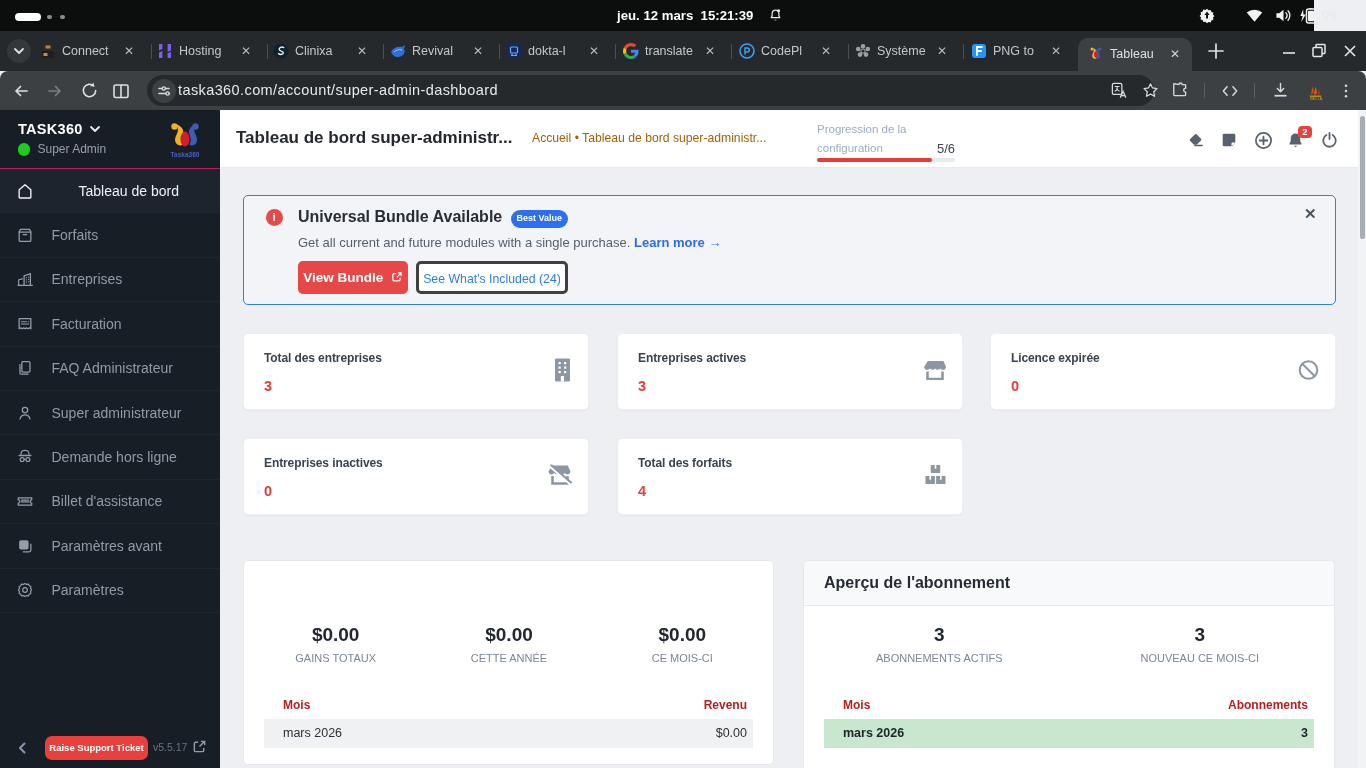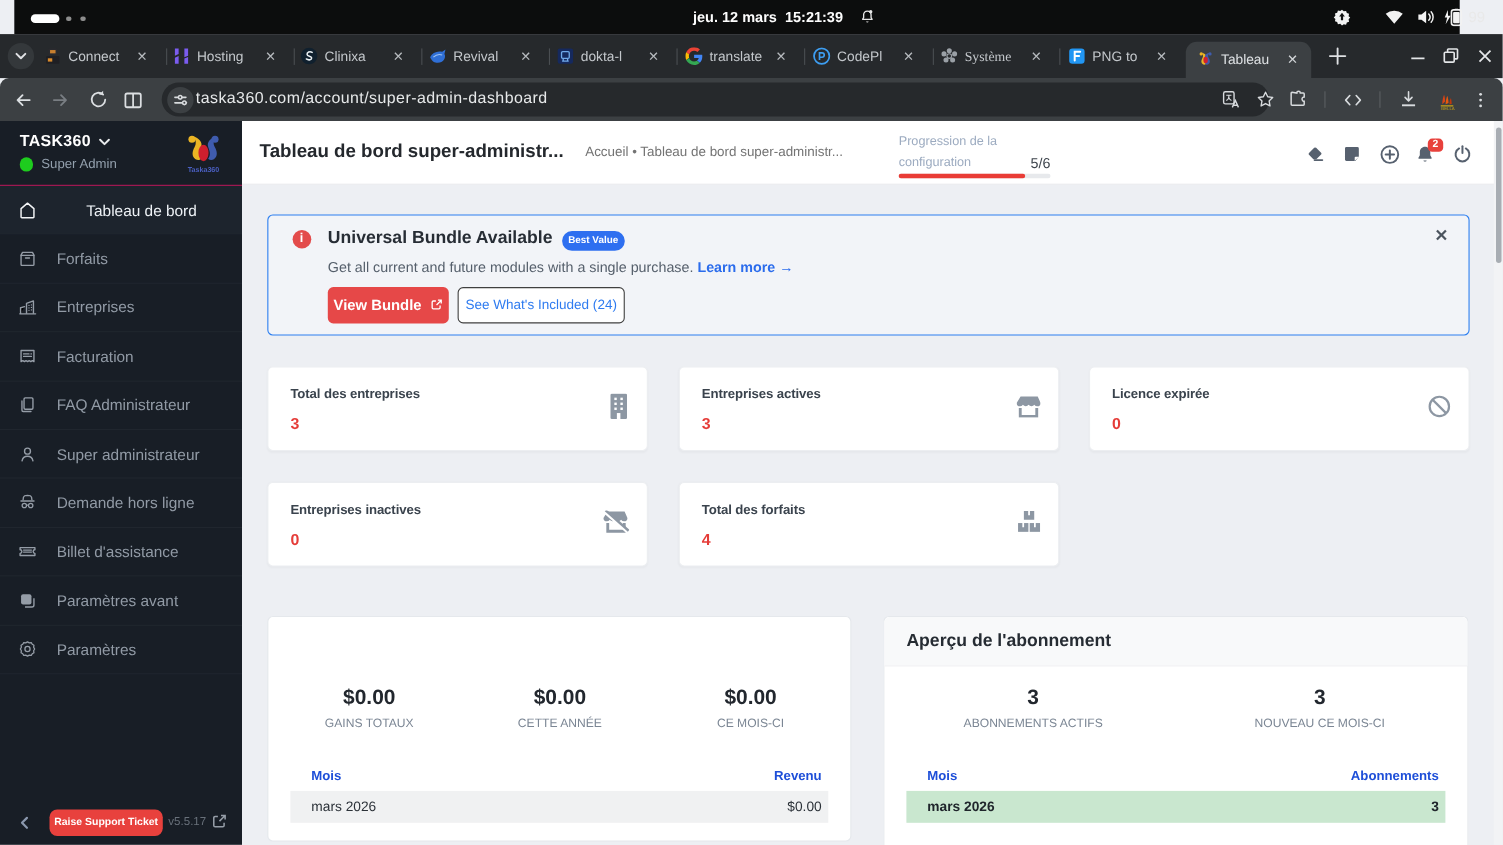--- a/index.html
+++ b/index.html
@@ -1,18 +1,18 @@
 <!DOCTYPE html>
 <html><head>
 <meta charset="utf-8">
 <style>
 * { margin:0; padding:0; box-sizing:border-box; }
 html,body { width:1366px; height:768px; overflow:hidden; background:#edeff3; font-family:"Liberation Sans",sans-serif; }
 
-#sysbar { position:absolute; left:0; top:0; width:1314px; height:31px; background:#0c0d0d; color:#fff;margin-left:13px; }
+#sysbar { position:absolute; left:0; top:0; width:1314px; height:31px; background:#0c0d0d; color:#fff; }
 #sysbar .pill { position:absolute; left:15px; top:12.5px; width:26px; height:8px; background:#fff; border-radius:5px; }
 #sysbar .dot { position:absolute; top:14.5px; width:4.5px; height:4.5px; border-radius:50%; background:#8d8d8d; }
 #clock { position:absolute; left:617px; top:0; height:31px; line-height:31px; font-size:13.2px; font-weight:700; color:#fdfdfd; }
 
 #tabbar { position:absolute; left:0; top:31px; width:1366px; height:40px; background:#26292c; }
 .tabsearch { position:absolute; left:7px; top:8px; width:24px; height:24px; border-radius:50%; background:#34383b; }
 .tabsep { position:absolute; top:13px; width:1px; height:15px; background:#4a4e52; }
 .fav { position:absolute; top:12px; width:16px; height:16px; }
 #activetab .fav { top:8px; }
 .ttxt { position:absolute; top:13px; font-size:12.5px; line-height:15px; color:#c3c7cb; white-space:nowrap; overflow:hidden; }
@@ -41,52 +41,52 @@
 .mi .lbl { position:absolute; left:51.5px; top:50%; transform:translateY(-50%); font-size:14px; color:#919aa5; }
 .mi .ic { position:absolute; left:16px; top:50%; transform:translateY(-50%); width:18px; height:18px; }
 .mi.active { background:#1d242d; }
 .mi.active .lbl { color:#eef2f6;margin-left:27px; }
 #sb-bottom { position:absolute; left:0; top:620px; width:220px; height:38px; }
 #rst { position:absolute; left:45px; top:2px; width:103px; height:24px; background:#e8413d; border-radius:7px; color:#fff; font-size:9.5px; font-weight:700; text-align:center; line-height:24px; white-space:nowrap; }
 
 #main { position:absolute; left:220px; top:0; width:1146px; height:658px; }
 #apphdr { position:absolute; left:0; top:0; width:1139px; height:58px; background:#fff; border-bottom:1px solid #e7e9ec; }
 #pgtitle { position:absolute; left:16px; top:18px; font-size:17px; font-weight:700; color:#24282d; }
-#crumbs { position:absolute; left:312px; top:21px; font-size:12.2px; color:#737373;text-align:right; }
+#crumbs { position:absolute; left:312px; top:21px; font-size:12.2px; color:#a16207;text-align:right; }
 #prog { position:absolute; left:597px; top:10px; width:160px; }
 #prog .t { font-size:11.5px; color:#9cabc0; line-height:19px; }
 #prog .n { position:absolute; right:22px; top:21px; font-size:13px; color:#3e454d; }
 #prog .bar { position:absolute; left:0; top:38px; width:138px; height:4px; background:#e7e9ec; border-radius:2px; }
 #prog .fill { width:115px; height:4px; background:#e93c36; border-radius:2px; }
 .hic { position:absolute; top:21px; width:19px; height:19px; }
 #bellbadge { position:absolute; left:1078px; top:15.5px; width:14px; height:12.5px; background:#e8413c; border-radius:4px; color:#fff; font-size:9.5px; font-weight:700; text-align:center; line-height:12.5px; }
 
 #content { position:absolute; left:0; top:58px; width:1139px; height:600px; background:#edeff3; }
 #alert { position:absolute; left:23px; top:27px; width:1093px; height:110px; background:#f2f4f8; border:1px solid #2d7ff0; border-radius:5px; }
 #alert .ttl { position:absolute; left:54px; top:12px; font-size:16px; font-weight:700; color:#272d35; }
 #alert .badge { position:absolute; left:267px; top:14px; height:17.5px; padding:0 5.5px; background:#2e6ff0; border-radius:9px; color:#fff; font-size:9px; font-weight:700; line-height:17.5px; }
 #alert .body { position:absolute; left:54px; top:39px; font-size:13px; color:#555f6b; }
 #alert .body b { color:#2b6cec; }
 #alert .btn1 { position:absolute; left:54px; top:65px; width:110px; height:33px; background:#e64848; border-radius:5px; color:#fff; font-size:13.5px; font-weight:700; text-align:center; line-height:33px; }
-#alert .btn2 { position:absolute; left:172px; top:65px; width:152px; height:33px; background:#fff; border:1px solid #404040; border-radius:5px; color:#2e7bf0; font-size:12.3px; text-align:center; line-height:31px; white-space:nowrap; }
+#alert .btn2 { position:absolute; left:172px; top:65px; width:152px; height:33px; background:#fff; border:3px solid #404040; border-radius:5px; color:#2e7bf0; font-size:12.3px; text-align:center; line-height:31px; white-space:nowrap; }
 #alert .x { position:absolute; left:1060px; top:9px; font-size:15px; font-weight:700; color:#4b545e; }
 .card { position:absolute; width:346px; height:77px; background:#fff; border:1px solid #eceef1; border-radius:5px; box-shadow:0 1px 2px rgba(0,0,0,.03); }
 .card .t { position:absolute; left:20px; top:16.5px; font-size:12px; letter-spacing:-.1px; font-weight:700; color:#3a434d; }
 .card .v { position:absolute; left:20px; top:44px; font-size:14.5px; font-weight:700; color:#e53c38; }
 .card .ic { position:absolute; right:16px; top:50%; transform:translateY(-50%); }
 .panel { position:absolute; background:#fff; border:1px solid #e5e8ec; border-radius:5px; }
 .panel .hd { position:absolute; left:0; top:0; right:0; height:45px; background:#f8f9fa; border-bottom:1px solid #e6e8eb; border-radius:5px 5px 0 0; }
 .panel .hd .h { position:absolute; left:20px; top:13px; font-size:16px; font-weight:700; color:#262c33; }
 .panel .hd .r { position:absolute; right:20px; top:17px; font-size:10.5px; font-weight:700; color:#3c444d; letter-spacing:.3px; }
 .stats { position:absolute; left:5px; top:61px; right:4px; display:flex; }
 .stats .s { flex:1; text-align:center; }
 .stats .s .v { font-size:19px; font-weight:700; color:#22272e; line-height:26px; }
 .stats .s .c { font-size:11px; color:#7b8694; line-height:20px; }
 .tbl { position:absolute; left:20px; right:20px; }
-.tbl .thead { height:28px; line-height:28px; font-size:12px; font-weight:700; color:#1d4ed8; }
+.tbl .thead { height:28px; line-height:28px; font-size:12px; font-weight:700; color:#b91c1c; }
 .tbl .row { height:29px; line-height:29px; font-size:12.5px; color:#2b3138; }
 .fl { float:left; padding-left:19px; }
 .fr { float:right; padding-right:6px; }
 
 #sbtrack { position:absolute; left:1358px; top:110px; width:8px; height:658px; background:#f2f3f5; }
 #sbthumb { position:absolute; left:1359.5px; top:116px; width:5px; height:123px; background:#a8adb3; border-radius:3px; }
 </style>
 </head>
 <body>
 <div id="sysbar">
@@ -179,21 +179,21 @@
         <g fill="#9aa0a6">
           <circle cx="8" cy="3.2" r="2.3"></circle>
           <circle cx="12.8" cy="6" r="2.3"></circle>
           <circle cx="11" cy="11.6" r="2.3"></circle>
           <circle cx="5" cy="11.6" r="2.3"></circle>
           <circle cx="3.2" cy="6" r="2.3"></circle>
           <circle cx="8" cy="8" r="2.6" fill="#9aa0a6"></circle>
         </g>
         <circle cx="8" cy="8" r="1.6" fill="#26292c"></circle>
       </svg></span>
-  <span class="ttxt fade" style="left:877px; width:62px;font-family:Liberation Serif, serif;">Système</span>
+  <span class="ttxt fade" style="left:877px; width:62px;">Système</span>
   <span class="tx" style="left:937px;">✕</span>
   <div class="tabsep" style="left:963px"></div>
   <span class="fav" style="left:971px"><svg width="16" height="16" viewBox="0 0 16 16">
         <rect x="1" y="1" width="14" height="14" rx="3" fill="#2196f3"></rect>
         <path d="M6 12V4h5M6 8h4" stroke="#fff" stroke-width="1.8" fill="none" stroke-linecap="round"></path>
       </svg></span>
   <span class="ttxt fade" style="left:993px; width:60px;">PNG to</span>
   <span class="tx" style="left:1051px;">✕</span>
 </div>
 <div id="activetab">

